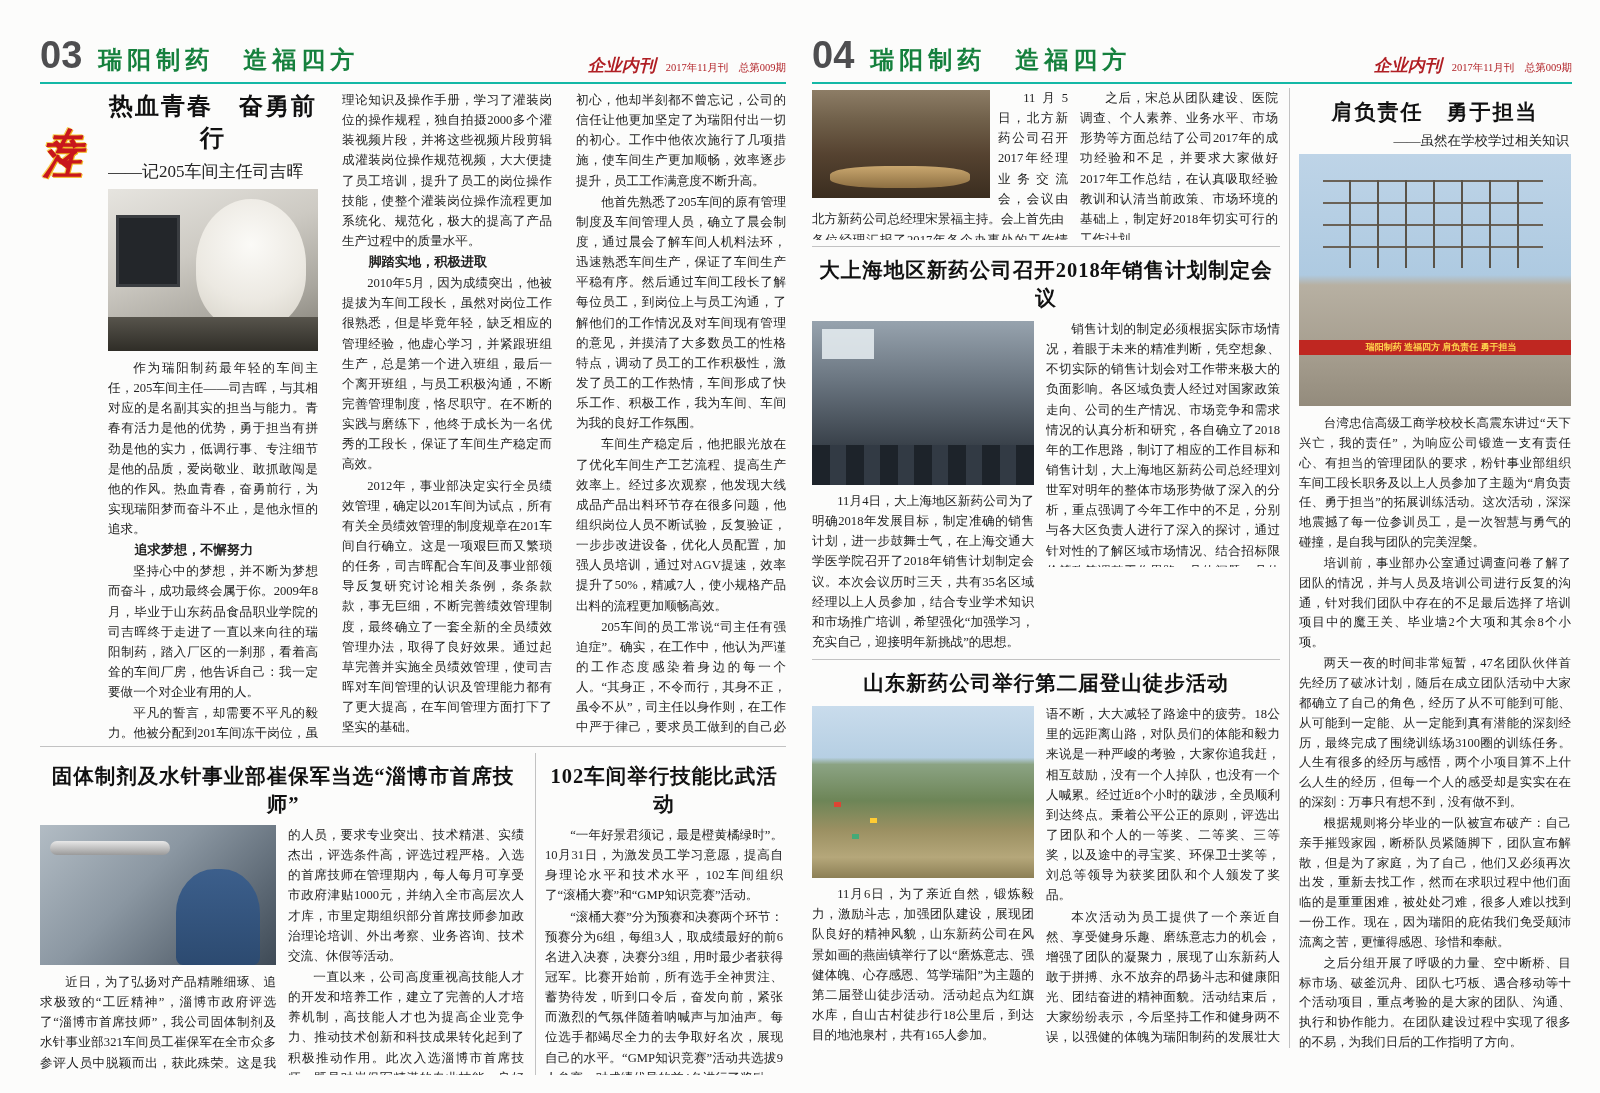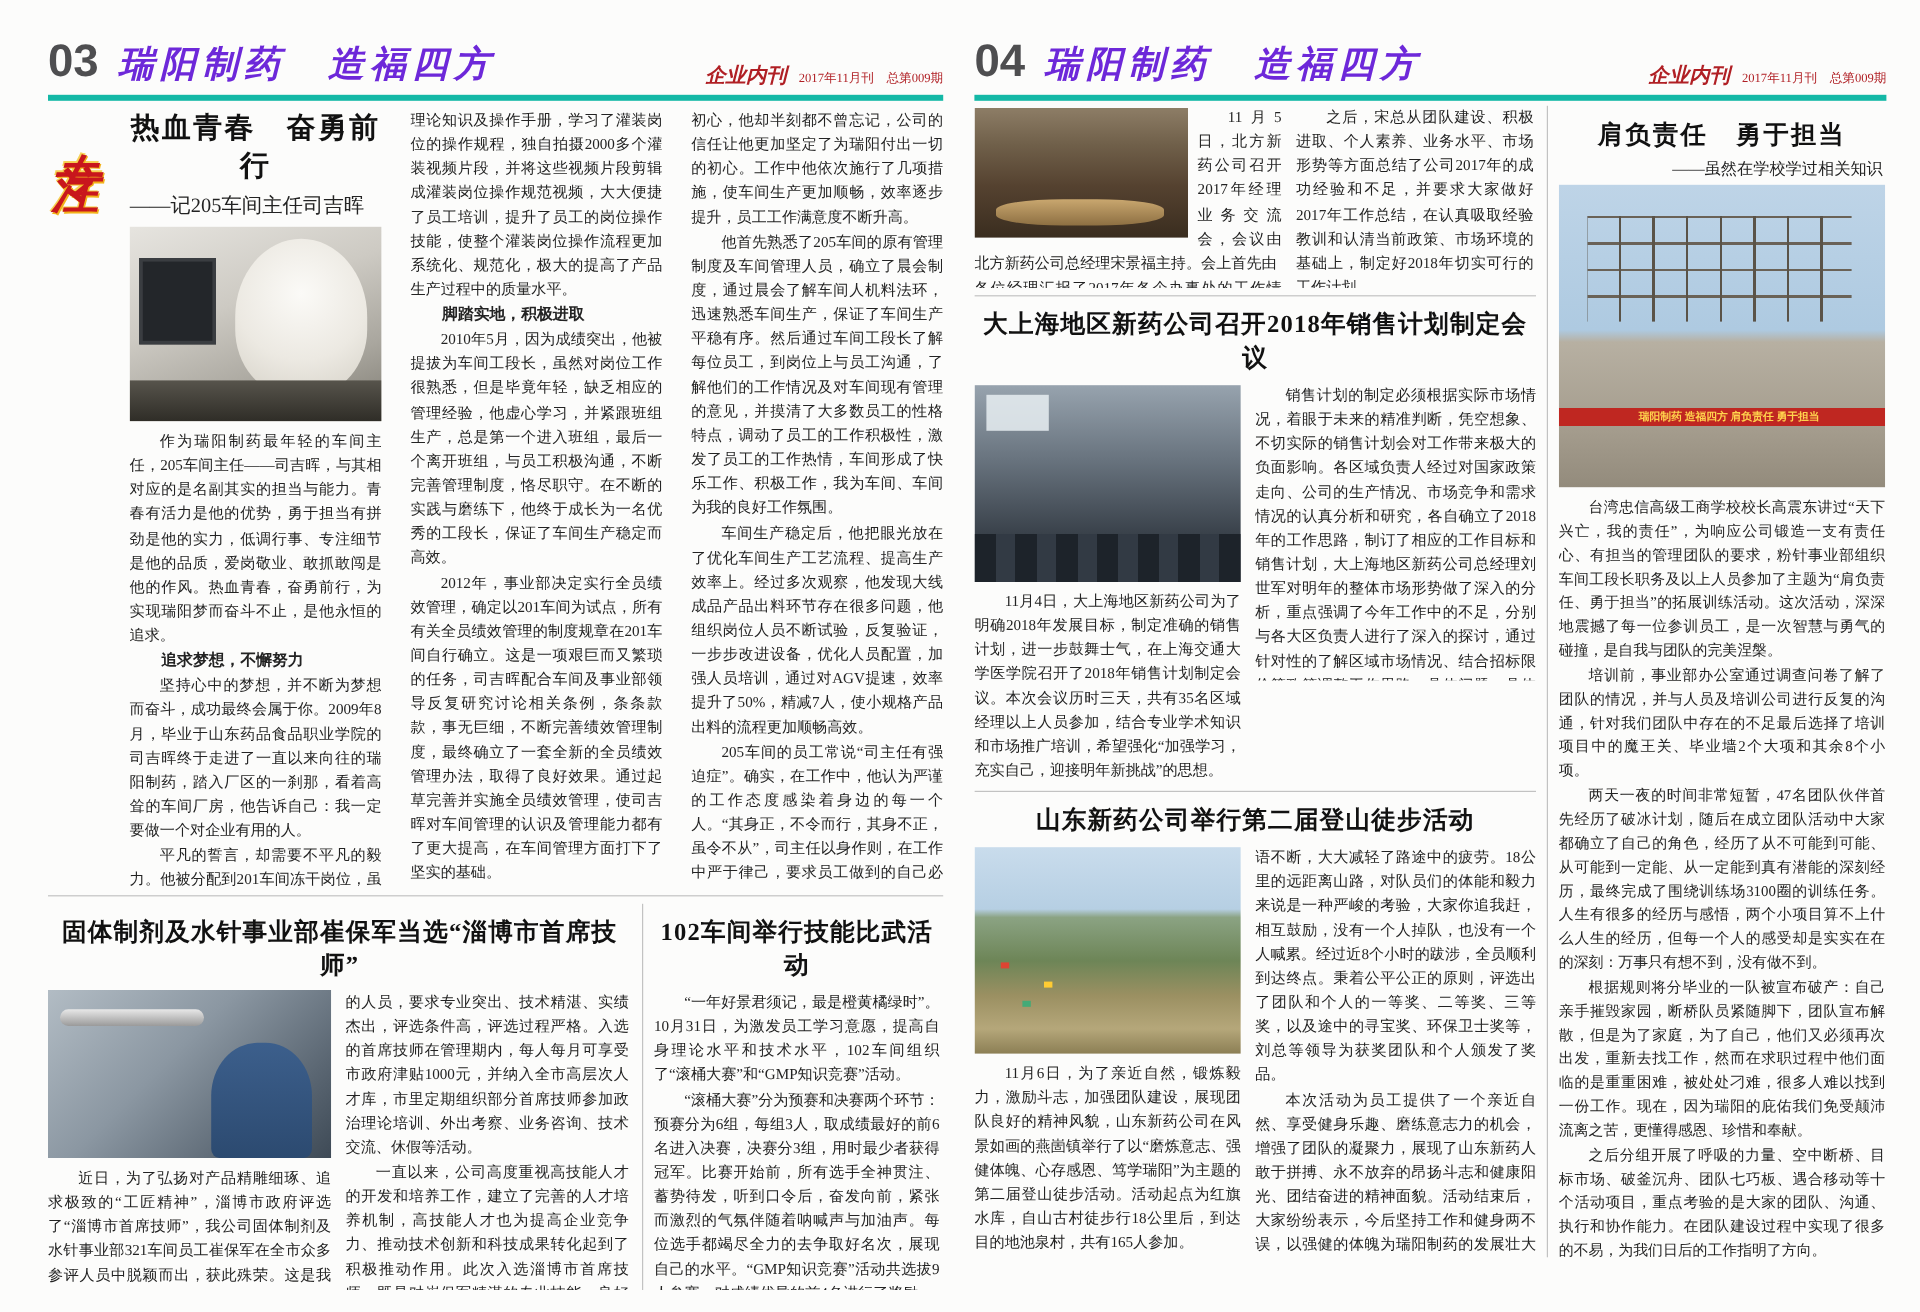--- a/index.html
+++ b/index.html
@@ -4,24 +4,24 @@
 <style>
   *{margin:0;padding:0;box-sizing:border-box;}
   html,body{width:1600px;height:1093px;background:#fcfcfb;overflow:hidden;
     font-family:"Liberation Serif","DejaVu Serif",serif;color:#232323;}
   .page{position:absolute;top:0;height:1093px;overflow:hidden;}
   #page3{left:0;width:800px;padding:0 14px 0 40px;}
   #page4{left:800px;width:800px;padding:0 28px 0 12px;}
 
   
   .hdr{display:flex;align-items:flex-end;justify-content:space-between;
-    border-bottom:5px solid #14b8a6;padding-bottom:5px;height:50px;margin-top:34px;}
+    border-bottom:2px solid #14b8a6;padding-bottom:5px;height:50px;margin-top:34px;}
   .hdr-left{display:flex;align-items:baseline;gap:16px;}
   .pageno{font-size:38px;font-weight:bold;color:#4e4e50;font-family:"Liberation Sans",sans-serif;}
-  .brand{font-size:30px;color:#6d28d9;font-weight:bold;font-style:italic;letter-spacing:5px;}
+  .brand{font-size:24px;color:#15803d;font-weight:bold;letter-spacing:5px;}
   .mast{color:#b01f24;text-align:right;white-space:nowrap;}
   .mast .j{font-size:17px;font-weight:bold;font-style:italic;margin-right:6px;}
   .mast .i{font-size:10.5px;}
 
   
   .bp{font-size:12.6px;line-height:1.6;text-align:justify;text-indent:2em;margin-bottom:1px;}
   .noind{text-indent:0;}
   .subh{font-size:13.2px;font-weight:bold;text-indent:2em;margin:2px 0;}
   .t1{font-size:24px;font-weight:bold;text-align:center;letter-spacing:2px;color:#111;}
   .t1sub{font-size:17px;padding-right:4px;margin:6px 0 4px;}
@@ -194,21 +194,21 @@
       <section>
         <div class="a1row">
           <div class="a1l">
             <div class="photo photo-conf">
               <div class="tbl"></div>
             </div>
             <p class="bp">11月5日，北方新药公司召开2017年经理业务交流会，会议由北方新药公司总经理宋景福主持。会上首先由</p>
             <p class="bp noind">各位经理汇报了2017年各个办事处的工作情况，并分享了自己的经验和不足。宋总认真听取每一位经理的工作汇报，并做了点评。</p>
           </div>
           <div class="a1r">
-            <p class="bp">之后，宋总从团队建设、积极进取、个人素养、业务水平、市场形势等方面总结了公司2017年的成功经验和不足，并要求大家做好2017年工作总结，在认真吸取经验教训和认清当前政策、市场环境的基础上，制定好2018年切实可行的工作计划。</p>
+            <p class="bp">之后，宋总从团队建设、医院调查、个人素养、业务水平、市场形势等方面总结了公司2017年的成功经验和不足，并要求大家做好2017年工作总结，在认真吸取经验教训和认清当前政策、市场环境的基础上，制定好2018年切实可行的工作计划。</p>
 
           </div>
         </div>
       </section>
 
       <div class="hrule"></div>
 
       <section>
         <h3 class="t2">大上海地区新药公司召开2018年销售计划制定会议</h3>
         <div class="rowflex">

